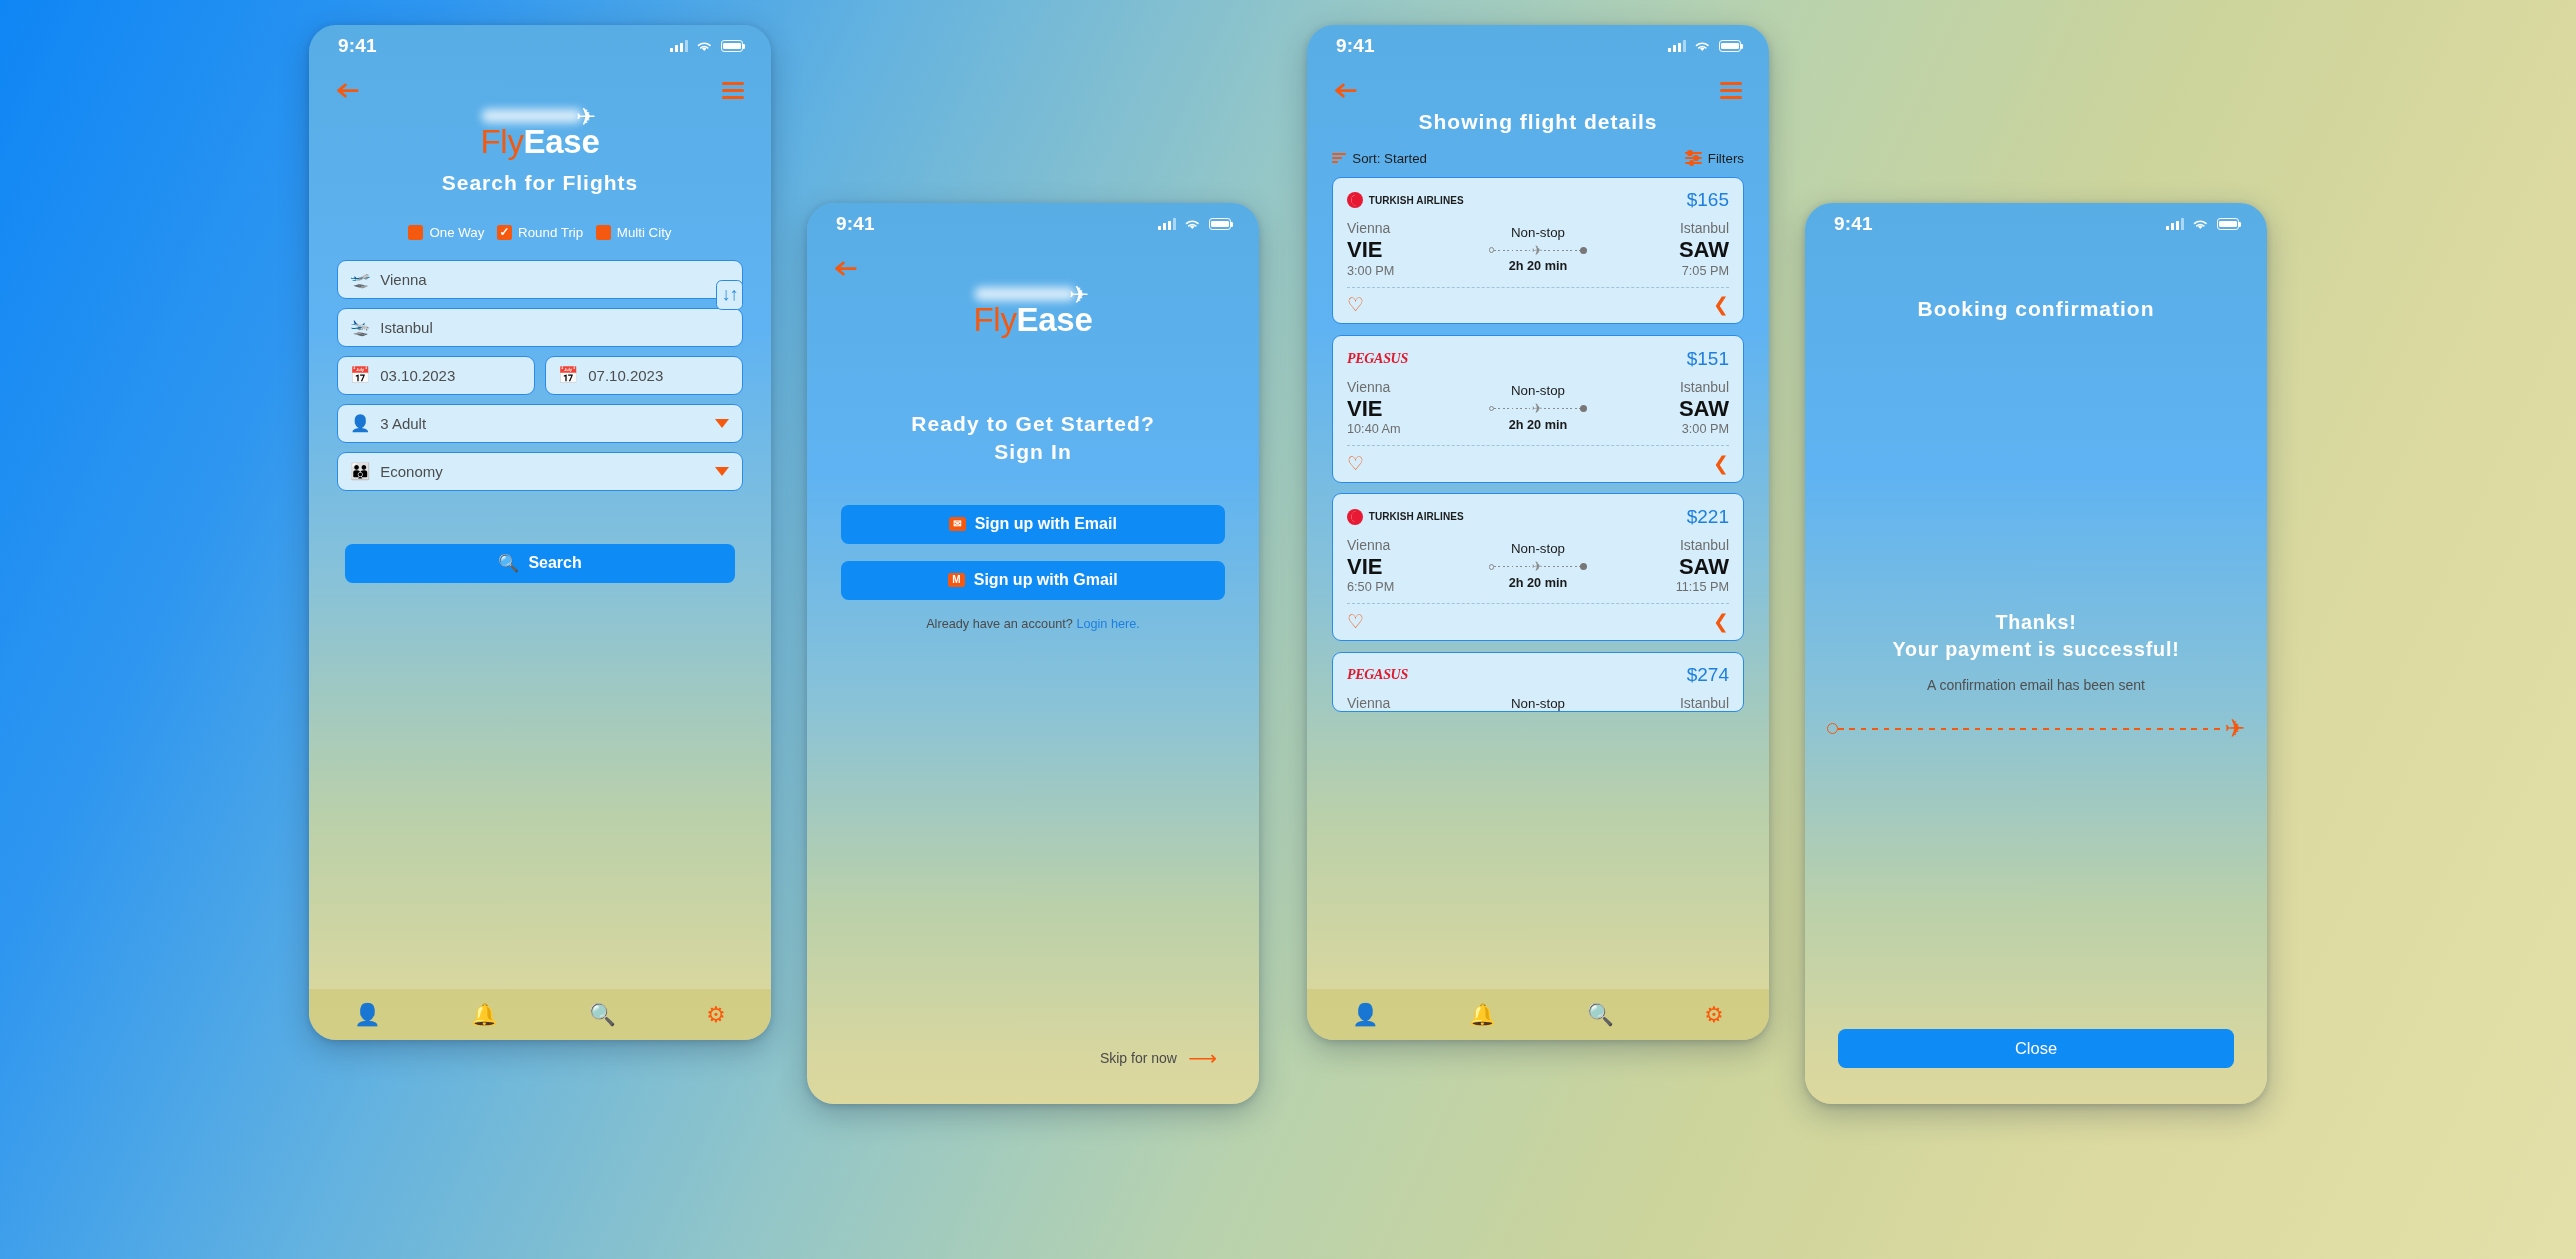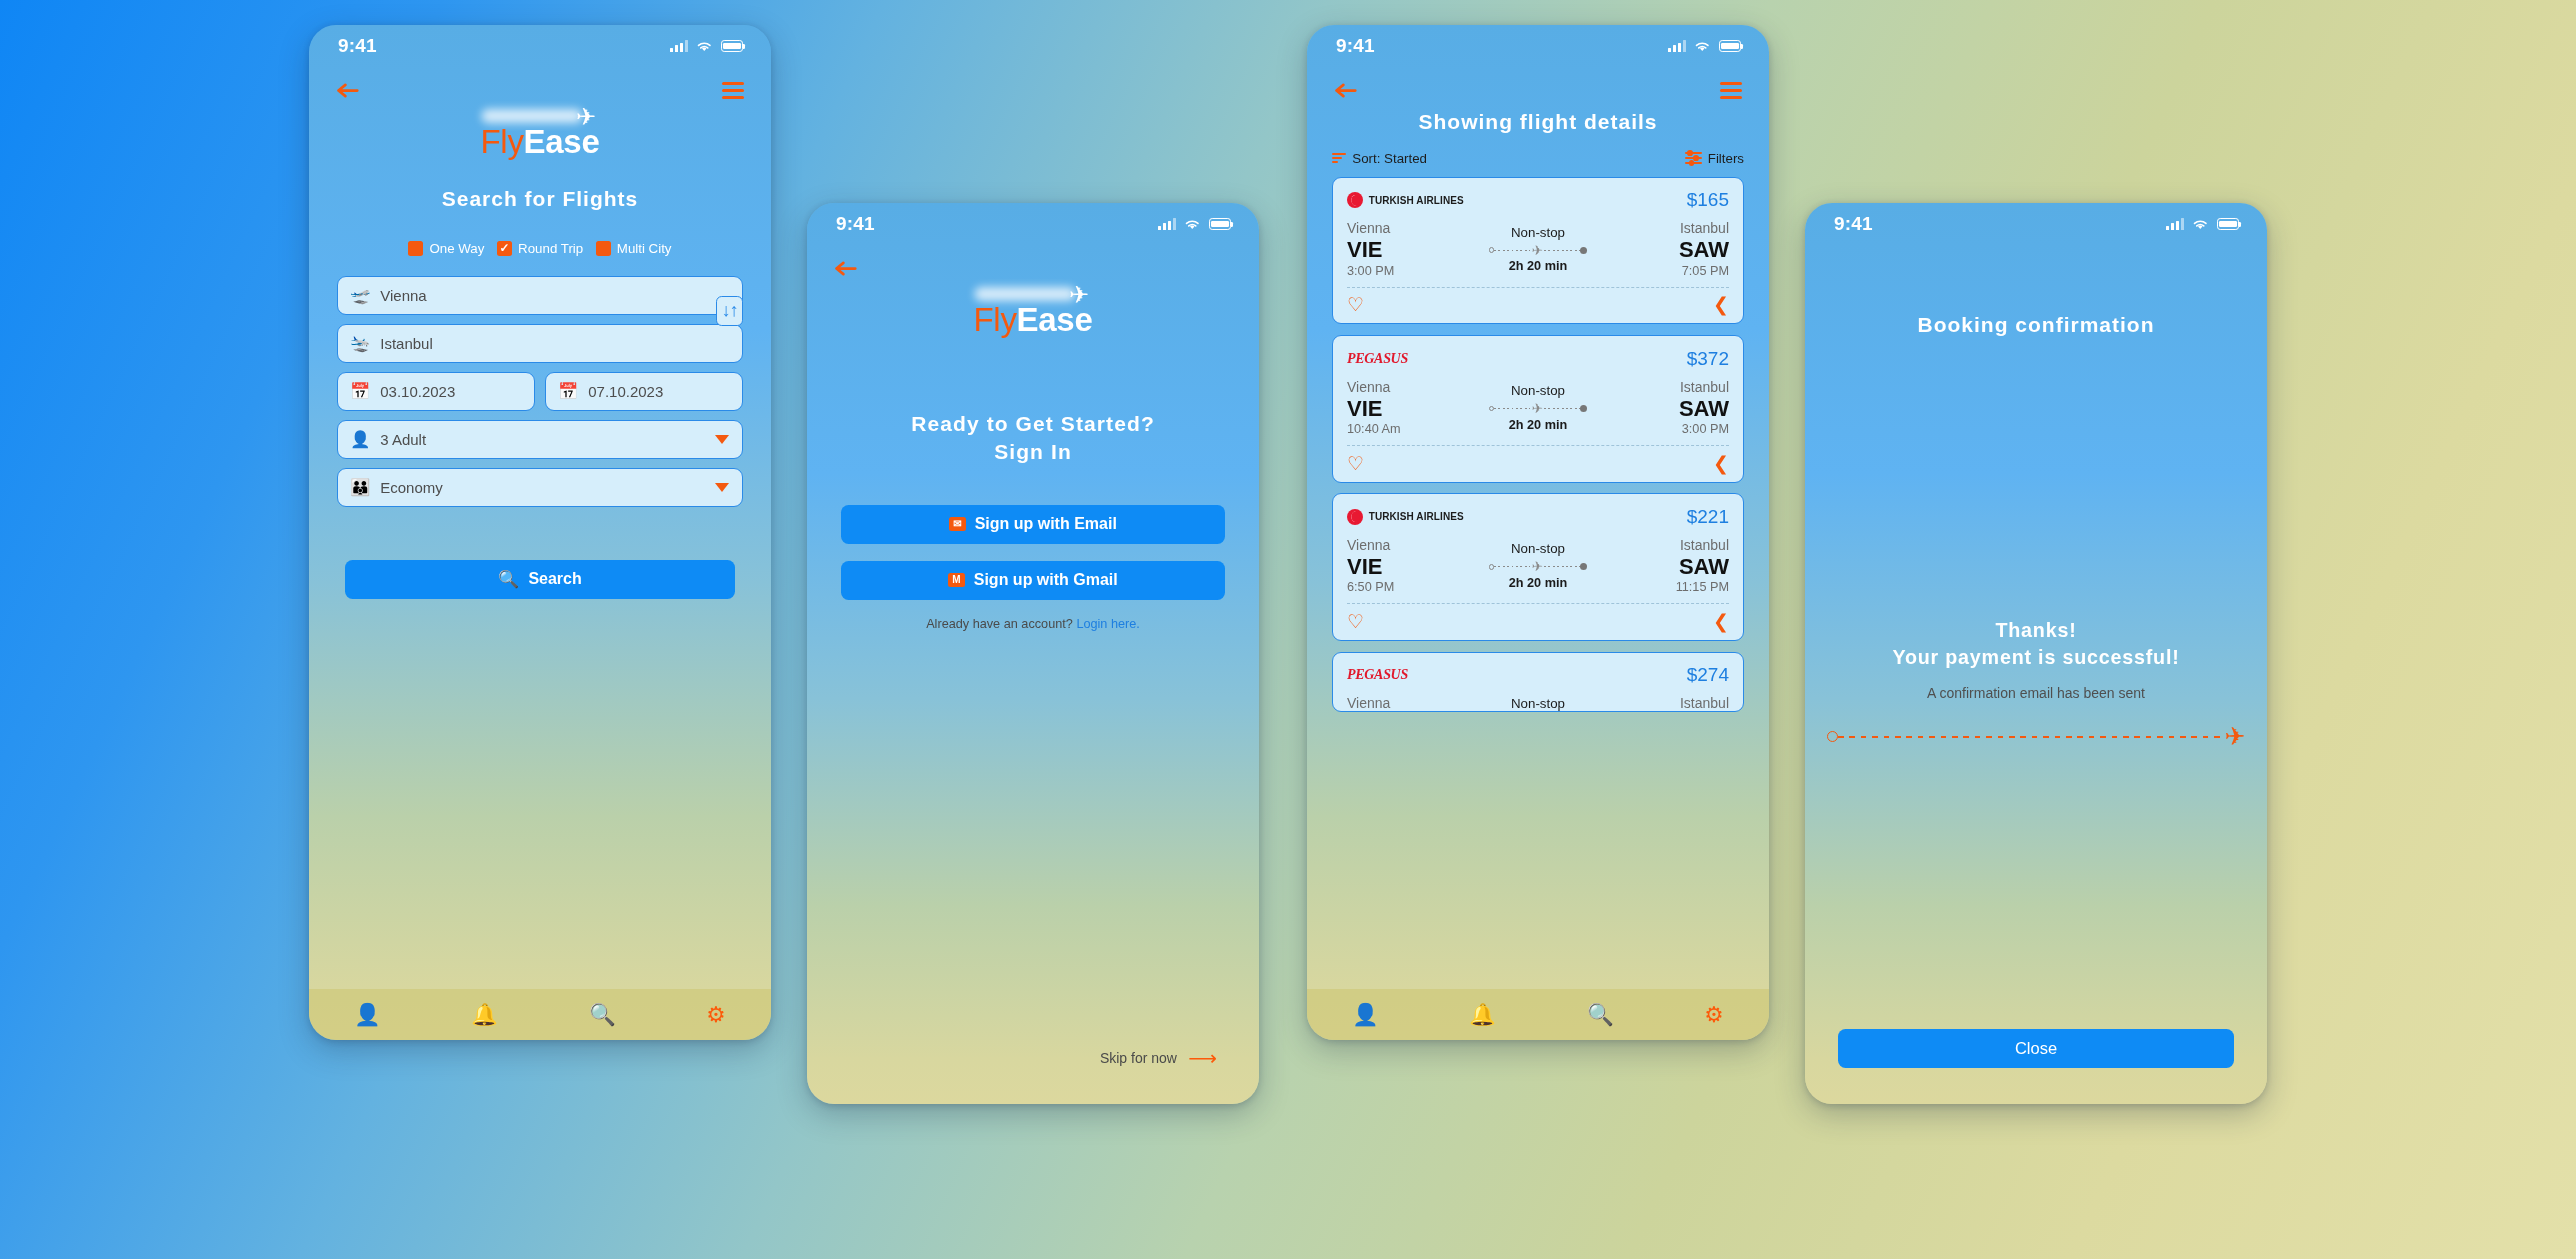--- a/index.html
+++ b/index.html
@@ -73,21 +73,21 @@
     width:101px; height:14px; border-radius:7.6px;
     background:rgba(255,255,255,.75); filter: blur(4.4px);
   }
   .logo-plane { position:absolute; left:50%; top:-2.5px; margin-left:36px; font-size:24px; color:#fff; line-height:1;}
   .logo-text { position:relative; font-size:33px; font-weight:700; letter-spacing:-0.3px; padding-top:15px; }
   .logo-text .fly { color:#f4590f; font-weight:400; }
   .logo-text .ease { color:#ffffff; font-weight:800; }
 
   .page-title {
     text-align:center; color:#fff; font-size:21px; font-weight:700;
-    letter-spacing:1px; margin-top:26px; flex:0 0 auto;
+    letter-spacing:1px; margin-top:10px; flex:0 0 auto;
   }
 
   
   .triptypes { display:flex; justify-content:center; align-items:center; gap:12.7px; margin-top:30px; flex:0 0 auto; }
   .tt { display:flex; align-items:flex-start; gap:6px; }
   .tt-box {
     width:15px; height:15px; background:#f4590f; border-radius:2.5px;
     display:flex; align-items:center; justify-content:center;
     color:#fff; font-size:12px; font-weight:900; line-height:1;
   }
@@ -492,21 +492,21 @@
         <span class="heart">♡</span>
         <span class="share">❮</span>
       </div>
     </div>
 
     <div class="fcard">
       <div class="fcard-top">
         <span class="airline">
           <span class="al-peg">PEGASUS</span>
         </span>
-        <span class="price">$372</span>
+        <span class="price">$151</span>
       </div>
       <div class="fcard-mid">
         <span class="leg">
           <div class="city">Vienna</div>
           <div class="code">VIE</div>
           <div class="time">10:40 Am</div>
         </span>
         <span class="mid">
           <div class="stops">Non-stop</div>
           <div class="route">

